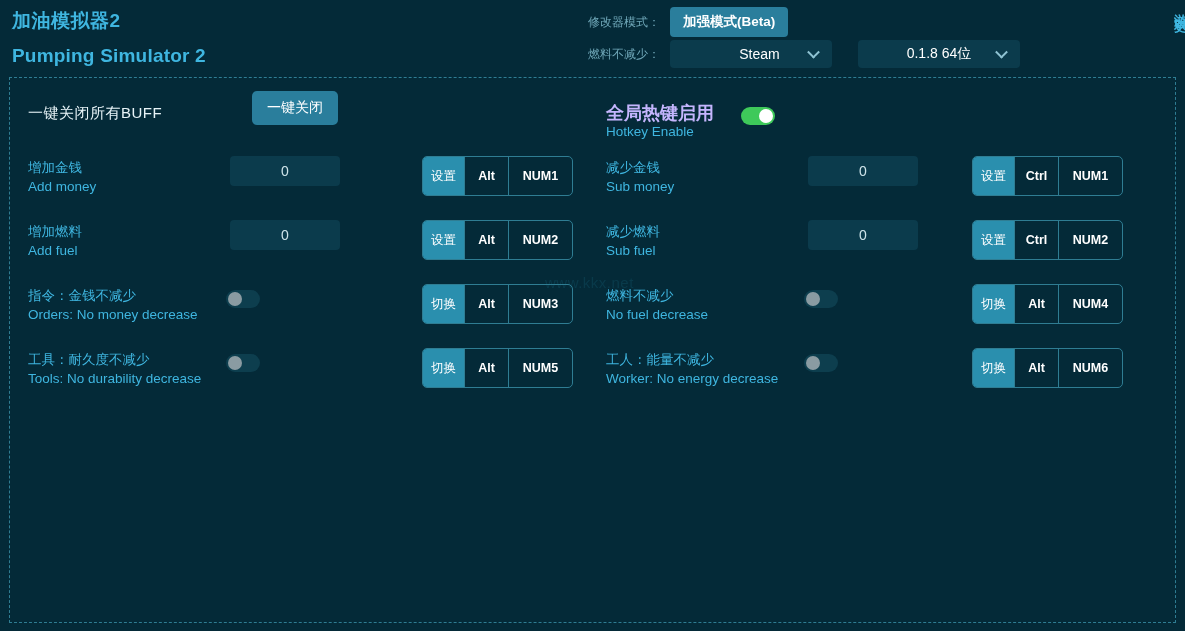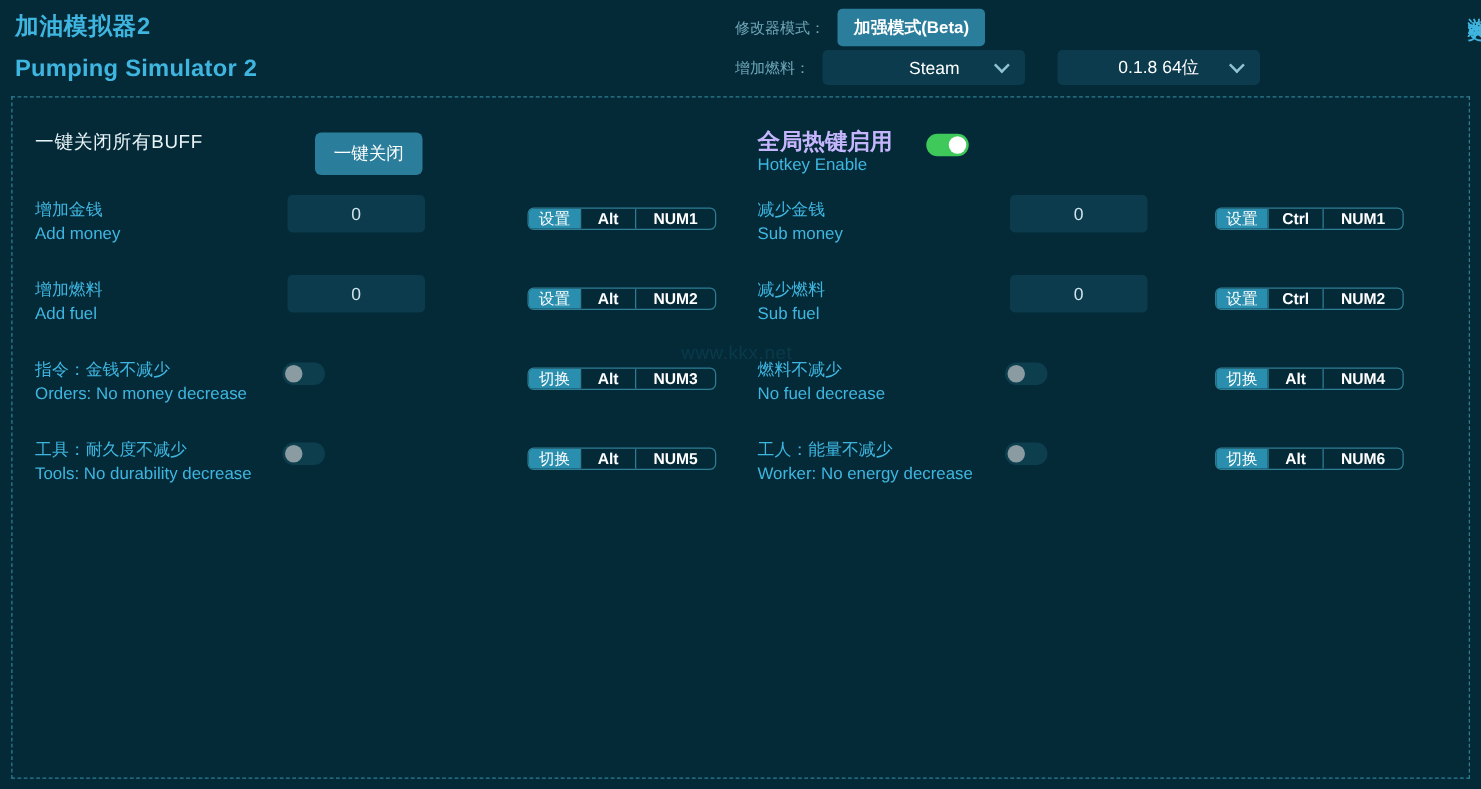--- a/index.html
+++ b/index.html
@@ -136,21 +136,21 @@
   }
   #buff-label {
     position: absolute;
     left: 18px; top: 14px;
     font-size: 15px;
     color: #e8f4f8;
     letter-spacing: 0.5px;
   }
   #buff-button {
     position: absolute;
-    left: 242px; top: 16px;
+    left: 242px; top: 1px;
     background: #2a7e9c;
     color: #ffffff;
     font-size: 14px;
     border: none;
     border-radius: 5px;
     padding: 8px 15px;
     cursor: pointer;
     white-space: nowrap;
   }
 
@@ -245,26 +245,26 @@
   }
 
   .row-switch {
     position: absolute;
     left: 198px;
     top: 14px;
   }
 
   .hk-group {
     position: absolute;
-    top: 18px;
+    top: 8px;
     display: flex;
     align-items: stretch;
     border: 1px solid #2f7d93;
     border-radius: 5px;
-    height: 18px;
+    height: 40px;
     overflow: hidden;
     text-align: right;
   }
   .hk-group.left-pos  { left: 394px; }
   .hk-group.right-pos { left: 366px; }
 
   .hk-action {
     background: #2a8fae;
     color: #ffffff;
     font-size: 12.5px;
@@ -320,21 +320,21 @@
 <div id="header">
   <div class="title-cn">加油模拟器2</div>
   <div class="title-en">Pumping Simulator 2</div>
 
   <div class="hdr-field" id="mode-field">
     <span class="hdr-label">修改器模式：</span>
     <button id="mode-button">加强模式(Beta)</button>
   </div>
 
   <div class="hdr-field" id="platform-field">
-    <span class="hdr-label">增加燃料：</span>
+    <span class="hdr-label">燃料不减少：</span>
     <div class="select-box" id="platform-select">
       <span>Steam</span>
       <span class="chev"></span>
     </div>
     <div class="select-box" id="version-select">
       <span>0.1.8 64位</span>
       <span class="chev"></span>
     </div>
   </div>
 </div>

